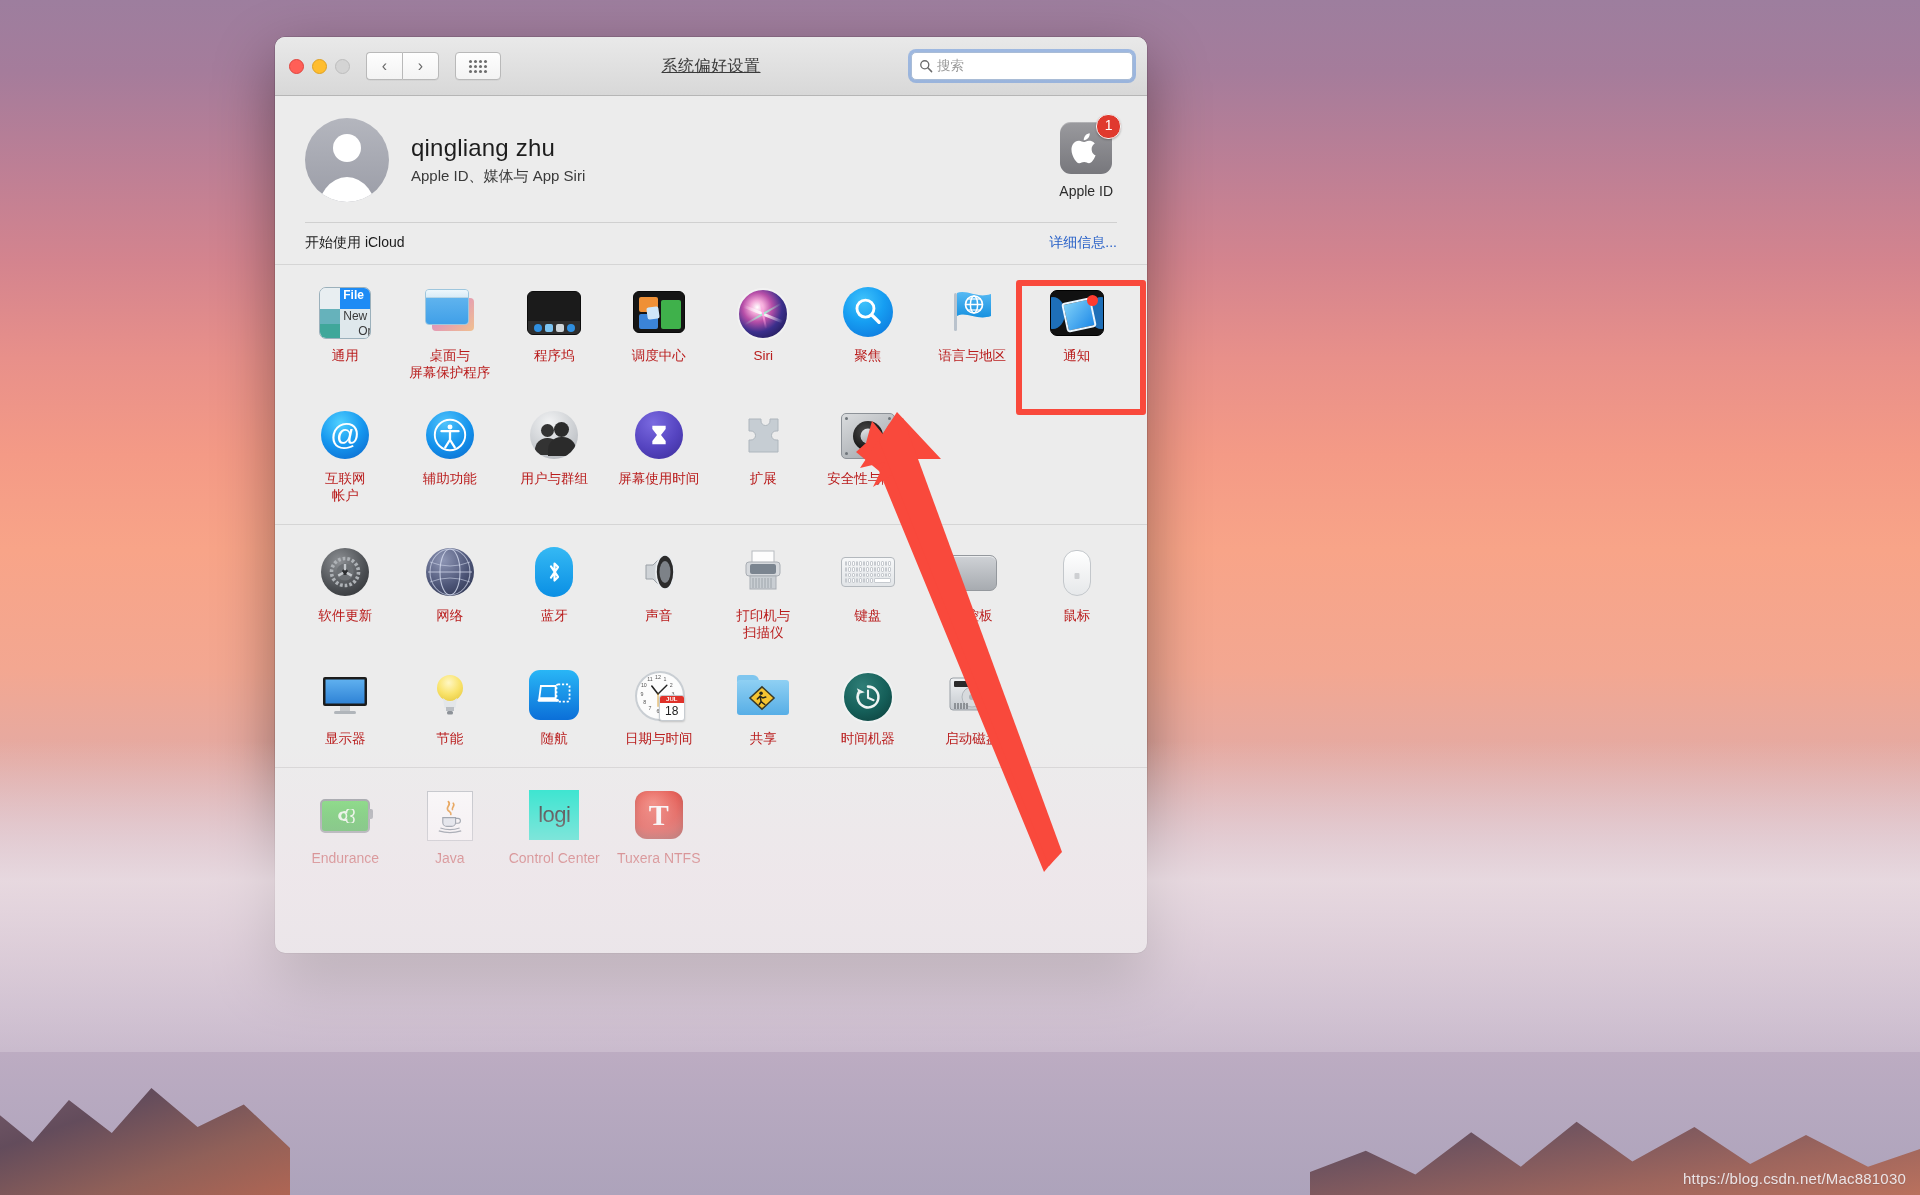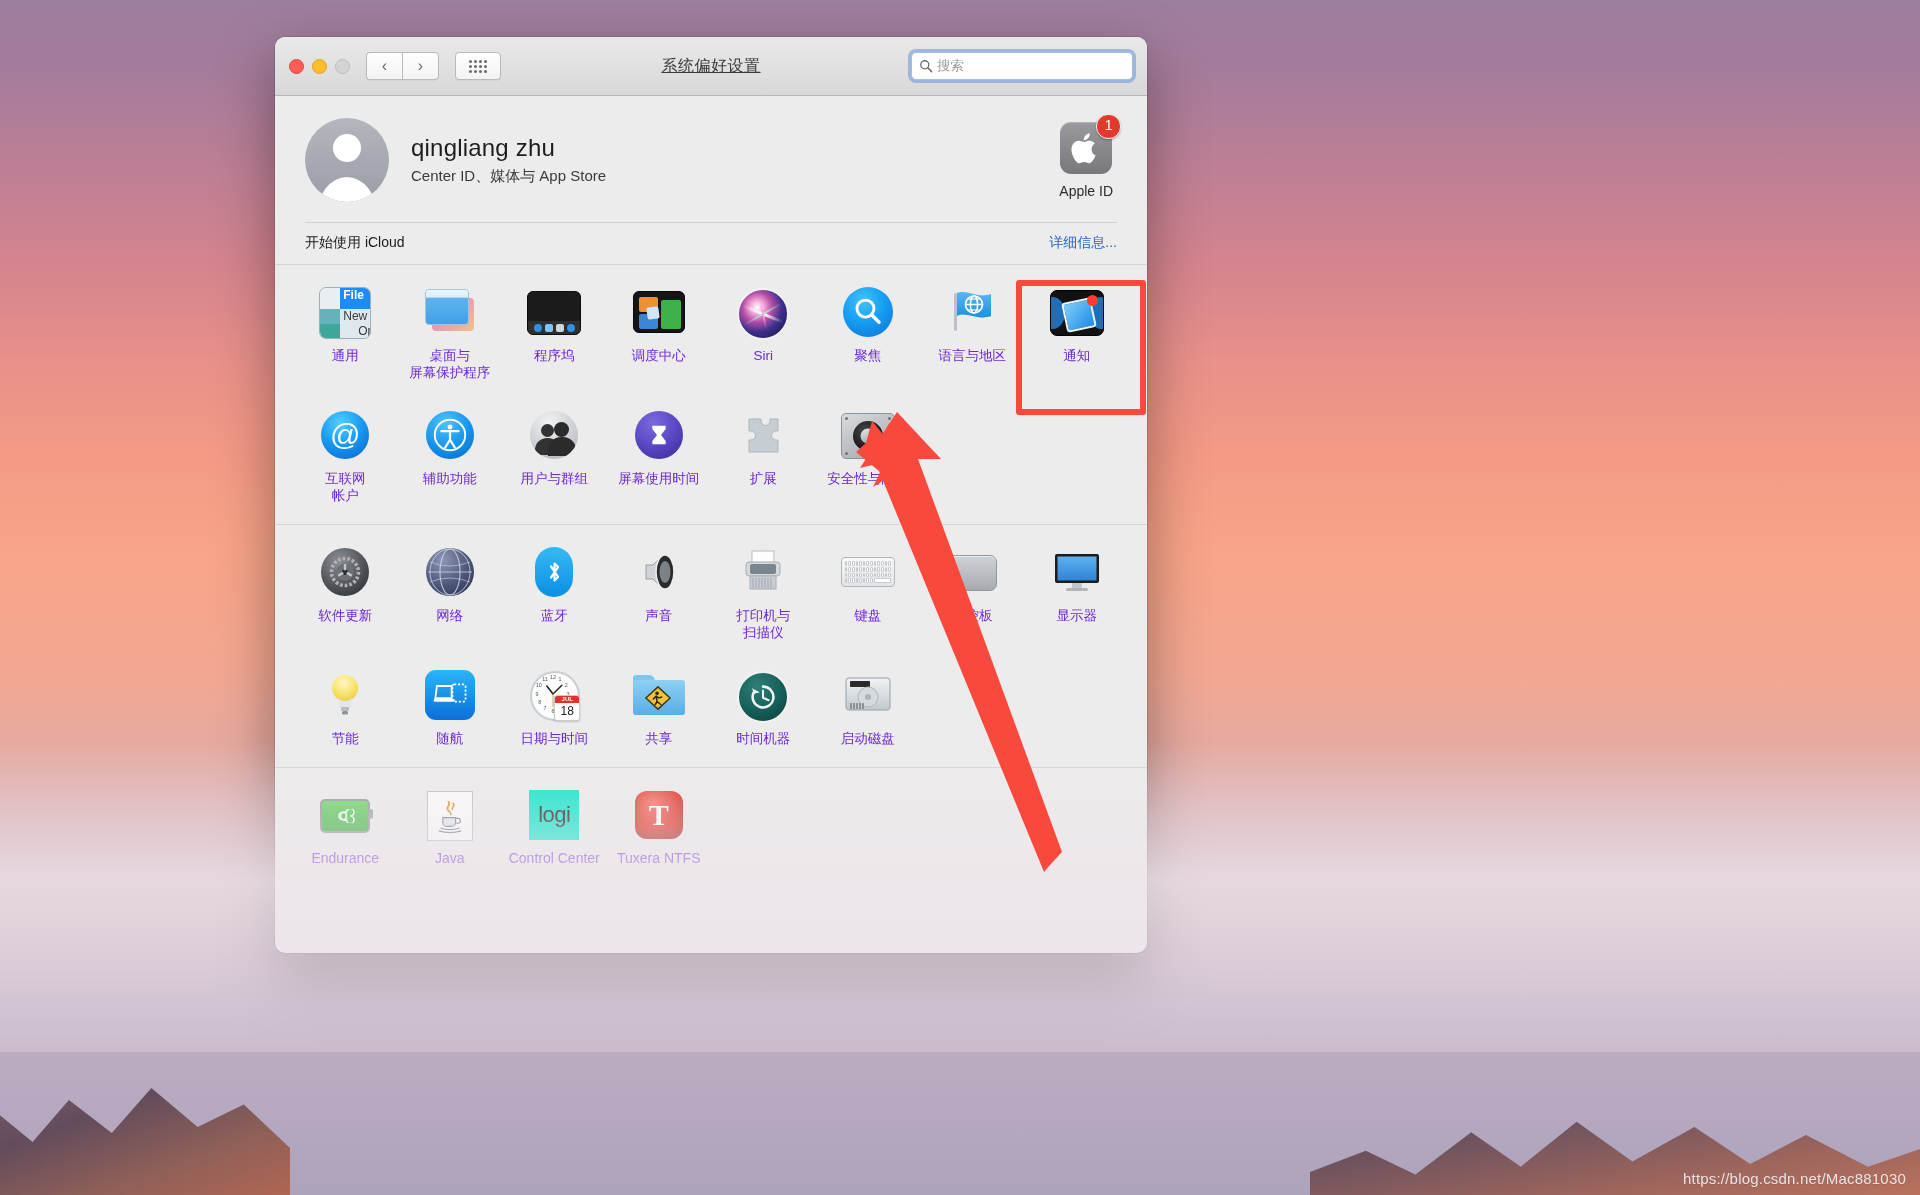--- a/index.html
+++ b/index.html
@@ -190,21 +190,21 @@
     grid-template-columns: repeat(8, 1fr);
     row-gap: 10px;
   }
   .cell {
     display:flex; flex-direction:column; align-items:center;
     padding: 10px 2px 6px 2px;
     position:relative;
   }
   .cell .glyph { width:54px; height:54px; position:relative; }
   .cell .caption {
-    margin-top:8px; font-size:13.5px; color:#6d28d9; text-align:center;
+    margin-top:8px; font-size:13.5px; color:#b91c1c; text-align:center;
     line-height:1.28; white-space:pre-line;
   }
   .pane.bottom .cell .caption { font-size:14px; }
 
   
   .hl-box {
     position:absolute;
     left: 1016px; top: 280px;
     width: 118px; height: 123px;
     border: 6px solid #f9493c;
@@ -281,21 +281,21 @@
       </div>
     </div>
 
     <div class="account-row">
       <div class="avatar">
         <span class="head"></span>
         <span class="body"></span>
       </div>
       <div class="acct-text">
         <div class="acct-name">qingliang zhu</div>
-        <div class="acct-sub">Center ID、媒体与 App Store</div>
+        <div class="acct-sub">Apple ID、媒体与 App Siri</div>
       </div>
       <div class="appleid-block">
         <div class="appleid-icon">
           <svg viewBox="0 0 28 32">
             <path fill="#ffffff" d="M19.3 17.1c0-3.5 2.9-5.2 3-5.3-1.6-2.4-4.2-2.7-5.1-2.7-2.2-.2-4.2 1.3-5.3 1.3s-2.8-1.3-4.6-1.2c-2.4 0-4.6 1.4-5.8 3.5-2.5 4.3-.6 10.6 1.8 14.1 1.2 1.7 2.6 3.6 4.4 3.5 1.8-.1 2.4-1.1 4.6-1.1s2.7 1.1 4.6 1.1c1.9 0 3.1-1.7 4.2-3.4 1.3-2 1.9-3.9 1.9-4-.1-.1-3.7-1.4-3.7-5.8z"></path>
             <path fill="#ffffff" d="M16.1 6.6c1-1.2 1.6-2.8 1.4-4.5-1.4.1-3.1.9-4.1 2.1-.9 1.1-1.7 2.8-1.5 4.4 1.6.1 3.2-.8 4.2-2z"></path>
           </svg>
           <span class="badge">1</span>
         </div>
         <div class="appleid-label">Apple ID</div>
@@ -638,20 +638,30 @@
               </div>
               <div class="caption">键盘</div>
             </div>
             <div class="cell">
               <div class="glyph">
                 <div style="width:54px;height:54px;">
                   <div style="width:48px;height:34px;margin:10px auto 0;border-radius:7px;background:linear-gradient(to bottom,#cfd2d6,#a7abb0);border:1px solid #94989d;box-shadow:inset 0 1px 0 rgba(255,255,255,.6);"></div>
                 </div>
               </div>
               <div class="caption">触控板</div>
+            </div>
+            <div class="cell">
+              <div class="glyph">
+                <div style="width:54px;height:54px;">
+                  <div style="width:26px;height:44px;margin:5px auto 0;border-radius:13px 13px 14px 14px;background:linear-gradient(to bottom,#ffffff,#e6e8ea);border:1px solid #c3c7cb;position:relative;">
+                    <div style="position:absolute;left:50%;top:22px;transform:translateX(-50%);width:5px;height:6px;opacity:.35;background:#8b9096;border-radius:1px;"></div>
+                  </div>
+                </div>
+              </div>
+              <div class="caption">鼠标</div>
             </div>
             <div class="cell">
               <div class="glyph">
                 <div style="width:54px;height:54px;"><svg viewBox="0 0 54 54" style="width:54px;height:54px;">
                     <rect x="5" y="9" width="44" height="29" rx="2" fill="#1c1c1c"></rect>
                     <rect x="7.5" y="11.5" width="39" height="24" fill="url(#dg)"></rect>
                     <rect x="22" y="38" width="10" height="6" fill="#c3c7cb"></rect>
                     <rect x="16" y="43" width="22" height="3" rx="1.5" fill="#b0b5ba"></rect>
                     <defs>
                       <linearGradient id="dg" x1="0" y1="0" x2="0" y2="1">

